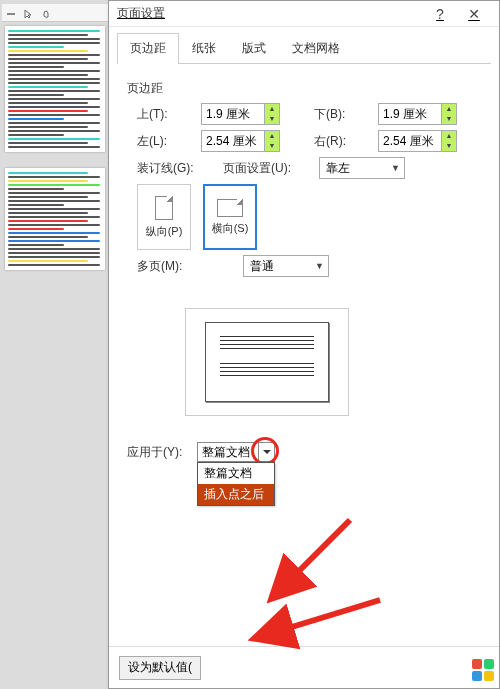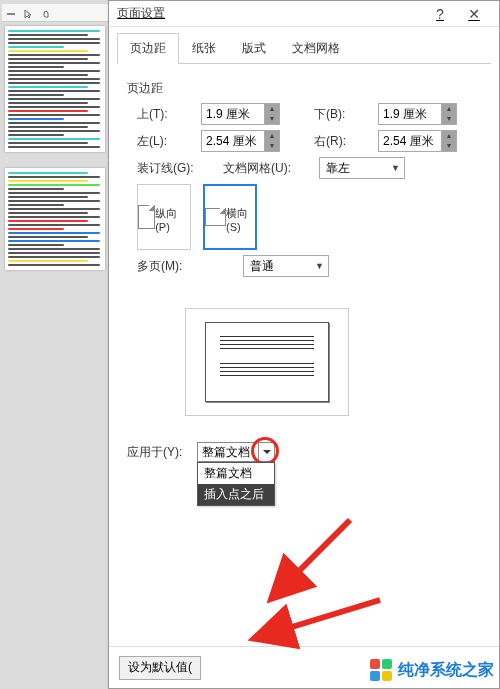--- a/index.html
+++ b/index.html
@@ -16,45 +16,45 @@
   .titlebar .t{flex:1;font-size:12px;color:#333}
   .titlebar .btn{width:34px;text-align:center;font-size:14px;color:#444;cursor:pointer}
   .tabs{display:flex;border-bottom:1px solid #ccc;margin:6px 8px 0;}
   .tab{padding:6px 12px;font-size:12px;color:#333;cursor:pointer;border:1px solid transparent;border-bottom:none;position:relative}
   .tab.active{border-color:#ccc;background:#fff;}
   .tab.active::after{content:"";position:absolute;left:0;right:0;bottom:-1px;height:1px;background:#fff}
   .panel{padding:8px 18px 0;}
   .section-label{font-size:12px;color:#333;margin:8px 0 6px}
   .row{display:flex;align-items:center;margin:5px 0;gap:8px}
   .lbl{width:56px;font-size:12px;color:#333}
-  .spin{display:flex;align-items:flex-start;border:1px solid #aaa;height:22px;background:#a3a3a3}
+  .spin{display:flex;align-items:flex-start;border:1px solid #aaa;height:22px;background:#bef264}
   .spin input{border:none;width:62px;height:20px;padding:0 4px;font-size:12px;outline:none}
   .spin .arr{display:flex;flex-direction:column;border-left:1px solid #aaa}
   .spin .arr span{width:14px;height:10px;font-size:7px;line-height:10px;text-align:center;cursor:pointer;color:#444}
   .sel{height:22px;border:1px solid #aaa;display:flex;align-items:center;justify-content:space-between;padding:0 4px 0 6px;background:#fff;font-size:12px;cursor:pointer}
   .sel .dd{font-size:9px;color:#444}
   .orient{display:flex;gap:12px;margin:4px 0}
-  .orient .card{width:54px;height:66px;border:1px solid #ccc;display:flex;align-items:center;justify-content:center;cursor:pointer;background:#fff}
+  .orient .card{width:54px;height:66px;border:1px solid #ccc;display:flex;flex-direction:column;align-items:center;justify-content:center;cursor:pointer;background:#fff}
   .orient .card.sel2{border:2px solid #2a7edb}
   .orient .ic-p{width:18px;height:24px;border:1px solid #888;position:relative}
   .orient .ic-l{width:26px;height:18px;border:1px solid #888;position:relative}
   .orient .fold{position:absolute;top:-1px;right:-1px;width:6px;height:6px;background:linear-gradient(135deg,#fff 49%,#888 50%)}
   .orient .cap{font-size:11px;margin-top:4px;color:#333}
   .preview{border:1px solid #ccc;width:164px;height:108px;margin:6px 0 0 58px;display:flex;align-items:center;justify-content:center;background:#fff}
   .preview .pg{width:124px;height:80px;border:1px solid #555;box-shadow:1px 1px 0 #888;padding:10px 14px}
   .preview .pg .pl{height:1px;background:#333;margin:3px 0}
   .combo{position:relative;display:inline-block}
   .combo-box{display:flex;align-items:center;border:1px solid #888;height:20px;background:#fff}
   .combo-box input{border:none;width:60px;height:18px;padding:0 4px;font-size:12px;outline:none}
   .combo-dd{width:16px;height:18px;border-left:1px solid #888;display:flex;align-items:center;justify-content:center;cursor:pointer;position:relative}
   .combo-dd::after{content:"";border:4px solid transparent;border-top-color:#333;margin-top:3px}
   .ring{position:absolute;width:28px;height:28px;border:3px solid #e8291f;border-radius:50%;pointer-events:none}
   .dropdown{position:absolute;border:1px solid #555;background:#fff;box-shadow:1px 1px 2px rgba(0,0,0,.2);z-index:5}
   .dropdown .opt{padding:2px 6px;font-size:12px;cursor:pointer;white-space:nowrap}
-  .dropdown .opt.hi{background:#404040;color:#fff}
+  .dropdown .opt.hi{background:#c2410c;color:#fff}
   .footer{position:absolute;left:0;right:0;bottom:0;height:42px;border-top:1px solid #ddd;display:flex;align-items:center;padding:0 10px;gap:6px;background:#fff}
   .foot-btn{border:1px solid #aaa;height:24px;padding:0 8px;font-size:12px;background:#f1f1f1;cursor:pointer}
   .wm{position:absolute;right:6px;bottom:8px;display:flex;align-items:center;gap:6px;color:#1b7cd6;font-weight:bold;font-size:16px;text-shadow:0 0 1px #fff;z-index:20}
   .wm-logo{display:grid;grid-template-columns:10px 10px;grid-template-rows:10px 10px;gap:2px}
   .wm-logo span{border-radius:2px}
   .arrow{position:absolute;z-index:15;pointer-events:none}
   .arrow svg{overflow:visible}
 </style>
 </head>
 <body>
@@ -183,21 +183,21 @@
             <input value="2.54 厘米" style="">
             <span class="arr">
               <span>▲</span>
               <span>▼</span>
             </span>
           </span>
       </div>
       <div class="row">
         <span class="lbl" style="width:64px">装订线(G):</span>
         <span style="width:6px"></span>
-        <span class="lbl" style="width:88px">文档网格(U):</span>
+        <span class="lbl" style="width:88px">页面设置(U):</span>
         <span class="sel" style="width:86px">
             <span>靠左</span>
             <span class="dd">▼</span>
           </span>
       </div>
     </div>
 
     <div class="orient" style="padding-left:10px">
       <div class="card">
         <div class="ic-p">
@@ -279,14 +279,13 @@
     </svg>
 </div>
 
 <div class="wm">
   <span class="wm-logo">
     <span style="background:#e74c3c"></span>
       <span style="background:#2ecc71"></span>
     <span style="background:#3498db"></span>
       <span style="background:#f1c40f"></span>
   </span>
-  <span>纯净系统之家</span>
 </div>
 
 </body></html>

